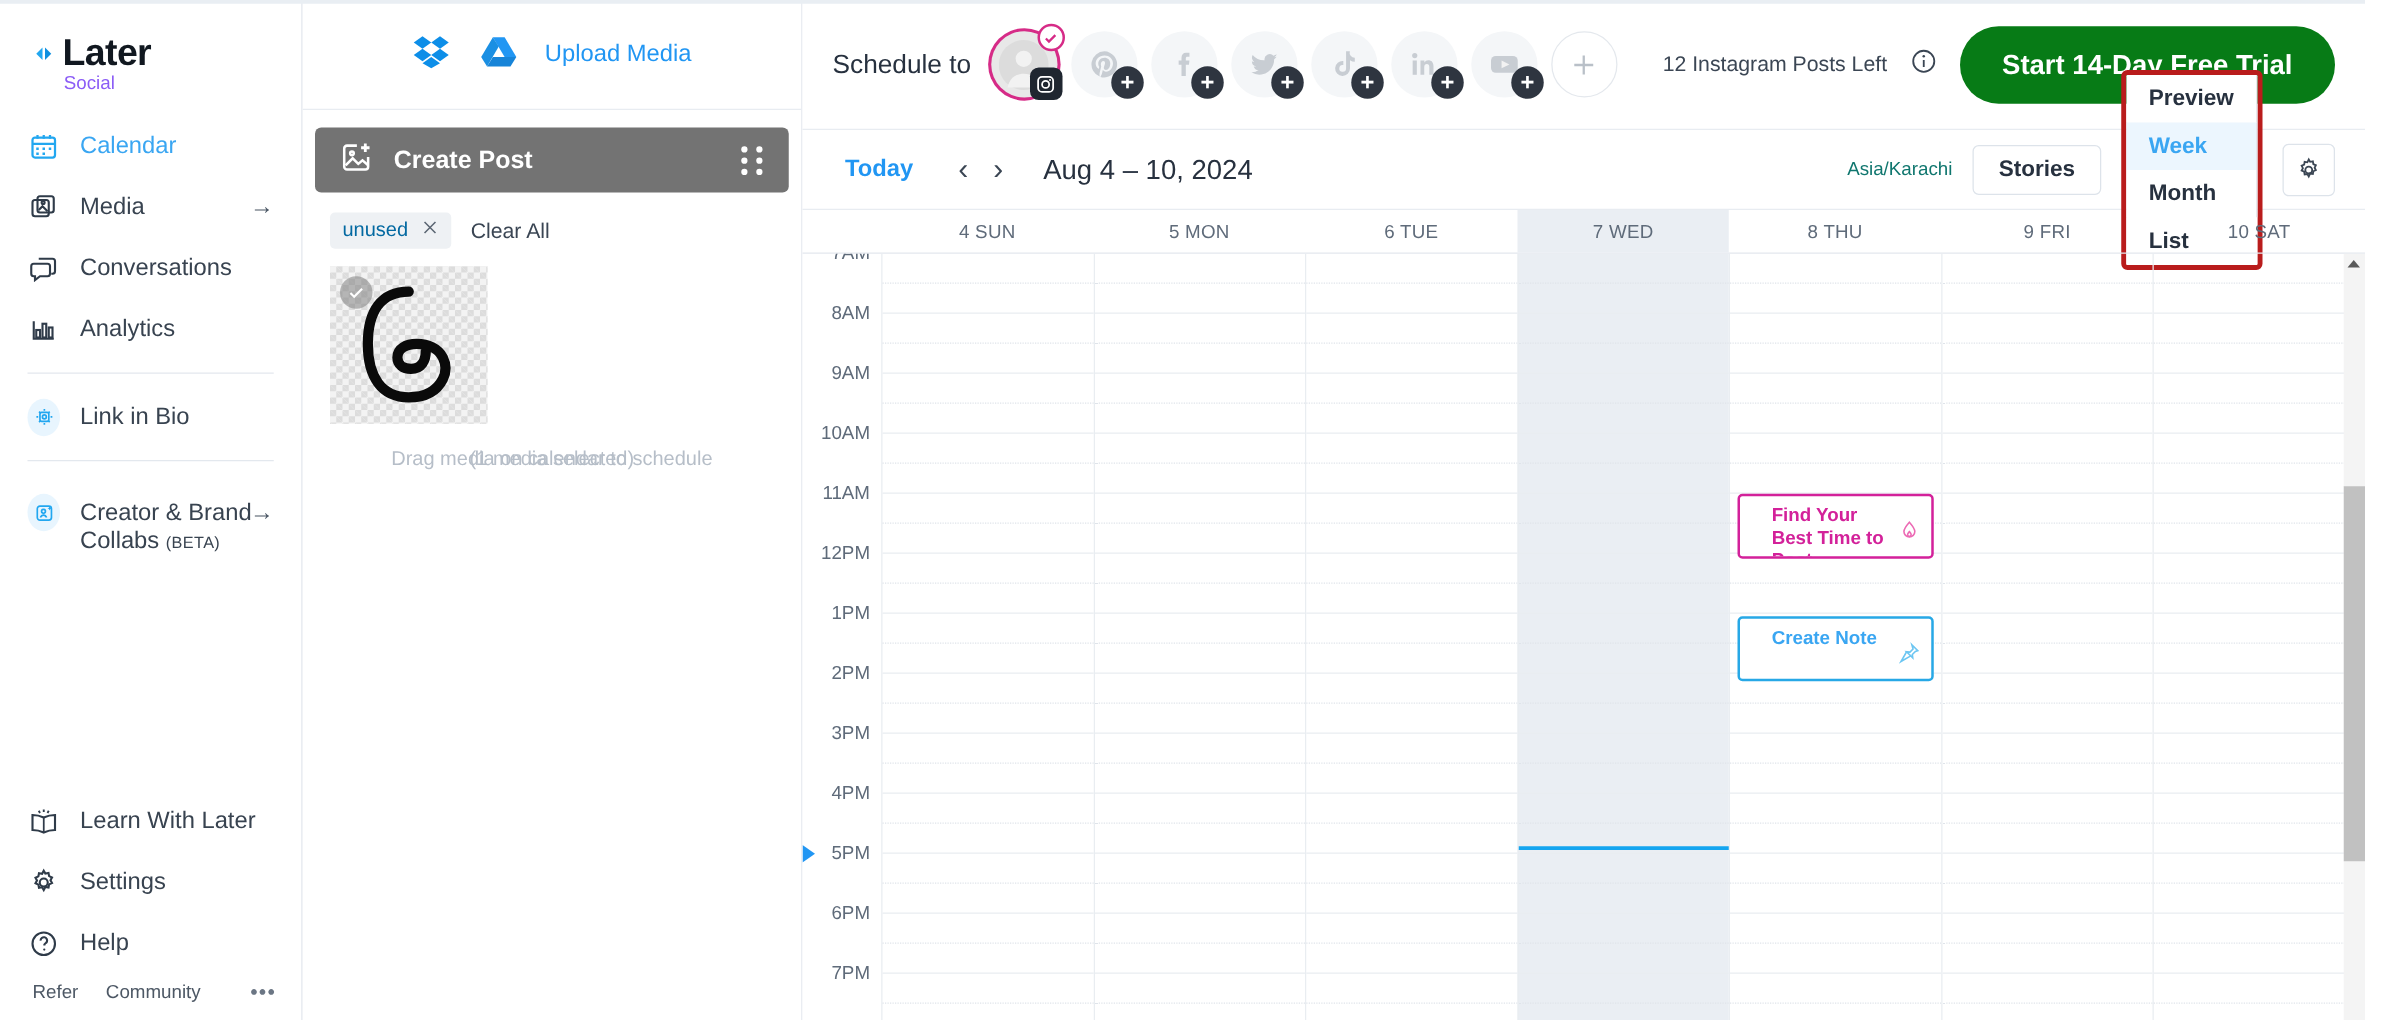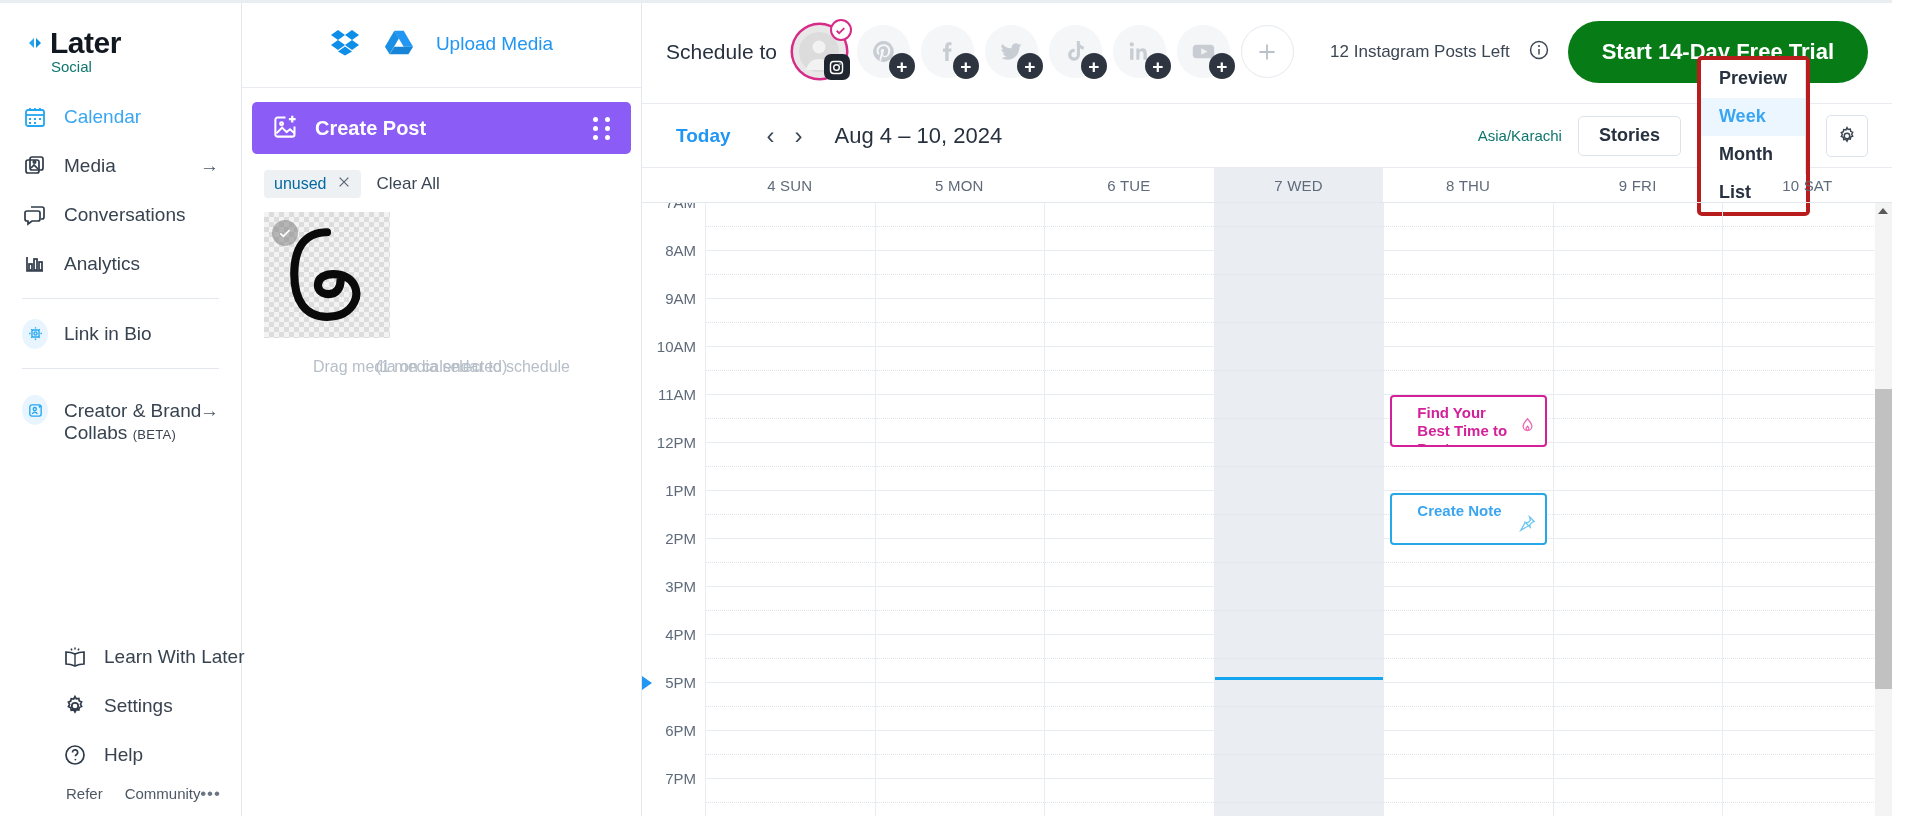--- a/index.html
+++ b/index.html
@@ -16,57 +16,57 @@
   .sidebar {
     width:242px; height:816px; background:#fff;
     border-right:1px solid #e3e8ee;
     display:flex; flex-direction:column; flex:0 0 242px;
     position:relative;
   }
   .logo-wrap { padding:28px 0 18px 22px; display:flex; align-items:flex-start; }
   .logo-mark { width:26px; height:22px; margin-right:2px; margin-top:4px; }
   .logo-text { line-height:1; }
   .logo-later { font-size:30px; font-weight:bold; letter-spacing:-0.5px; color:#111820; display:block; }
-  .logo-social { font-size:15px; color:#0f766e; display:block; margin-top:1px; margin-left:1px; }
+  .logo-social { font-size:15px; color:#8b5cf6; display:block; margin-top:1px; margin-left:1px; }
 
   .nav { padding:0 0 0 0; }
   .nav-item {
     display:flex; align-items:center; gap:16px;
     padding:9px 22px 9px 22px; height:49px;
     font-size:19px; color:#384350; cursor:pointer; position:relative;
   }
   .nav-item .ic { width:26px; height:26px; flex:0 0 26px; display:flex; align-items:center; justify-content:center; }
   .nav-item.active .lbl { color:#3aa6f2; }
   .nav-item .lbl { white-space:nowrap; }
   .nav-arrow { position:absolute; right:22px; font-size:19px; color:#4a5664; line-height:1; }
   .nav-sep { height:1px; background:#e3e8ee; margin:10px 22px; }
   .bio-badge { width:30px;height:30px;border-radius:50%;background:#e8f5fe;display:flex;align-items:center;justify-content:center; }
   .beta { font-size:13px; letter-spacing:0.3px; }
   .nav-two-line { line-height:1.18;margin-top:24px; }
   .spacer { flex:1 1 auto; }
-  .bottom-nav { padding-bottom:4px;padding-left:40px; }
+  .bottom-nav { padding-bottom:4px; }
   .footer-row {
     display:flex; align-items:center; gap:22px;
     padding:6px 22px 10px 26px; font-size:15px; color:#4d5865; position:relative;
   }
   .footer-row .dots { position:absolute; right:20px; letter-spacing:1px; color:#6b7684; font-size:17px; }
 
   
   .media-panel {
     width:400px; flex:0 0 400px; height:816px; background:#fff;
     border-right:1px solid #e3e8ee; display:flex; flex-direction:column;
   }
   .upload-row {
     height:88px; display:flex; align-items:center; justify-content:center; gap:22px;
     border-bottom:1px solid #e8ecf1;
   }
   .upload-link { color:#2196f3; font-size:19px; cursor:pointer;text-align:center; }
   .create-post-wrap { padding:14px 10px 0 10px; }
   .create-post {
-    background:#8b5cf6; color:#fff; border-radius:5px; height:52px;
+    background:#737373; color:#fff; border-radius:5px; height:52px;
     display:flex; align-items:center; padding:0 20px; cursor:pointer; position:relative;
   }
   .create-post .cp-label { font-size:20px; font-weight:bold; margin-left:16px; }
   .drag-dots { position:absolute; right:20px; display:grid; grid-template-columns:repeat(2,6px); gap:4px 6px; }
   .drag-dots i { width:5px;height:5px;border-radius:50%;background:#fff;display:block; }
 
   .filter-row {
     display:flex; align-items:center; justify-content:space-between;
     padding:0 22px; height:54px; margin-top:12px;
     border-bottom:1px solid #e8ecf1;

